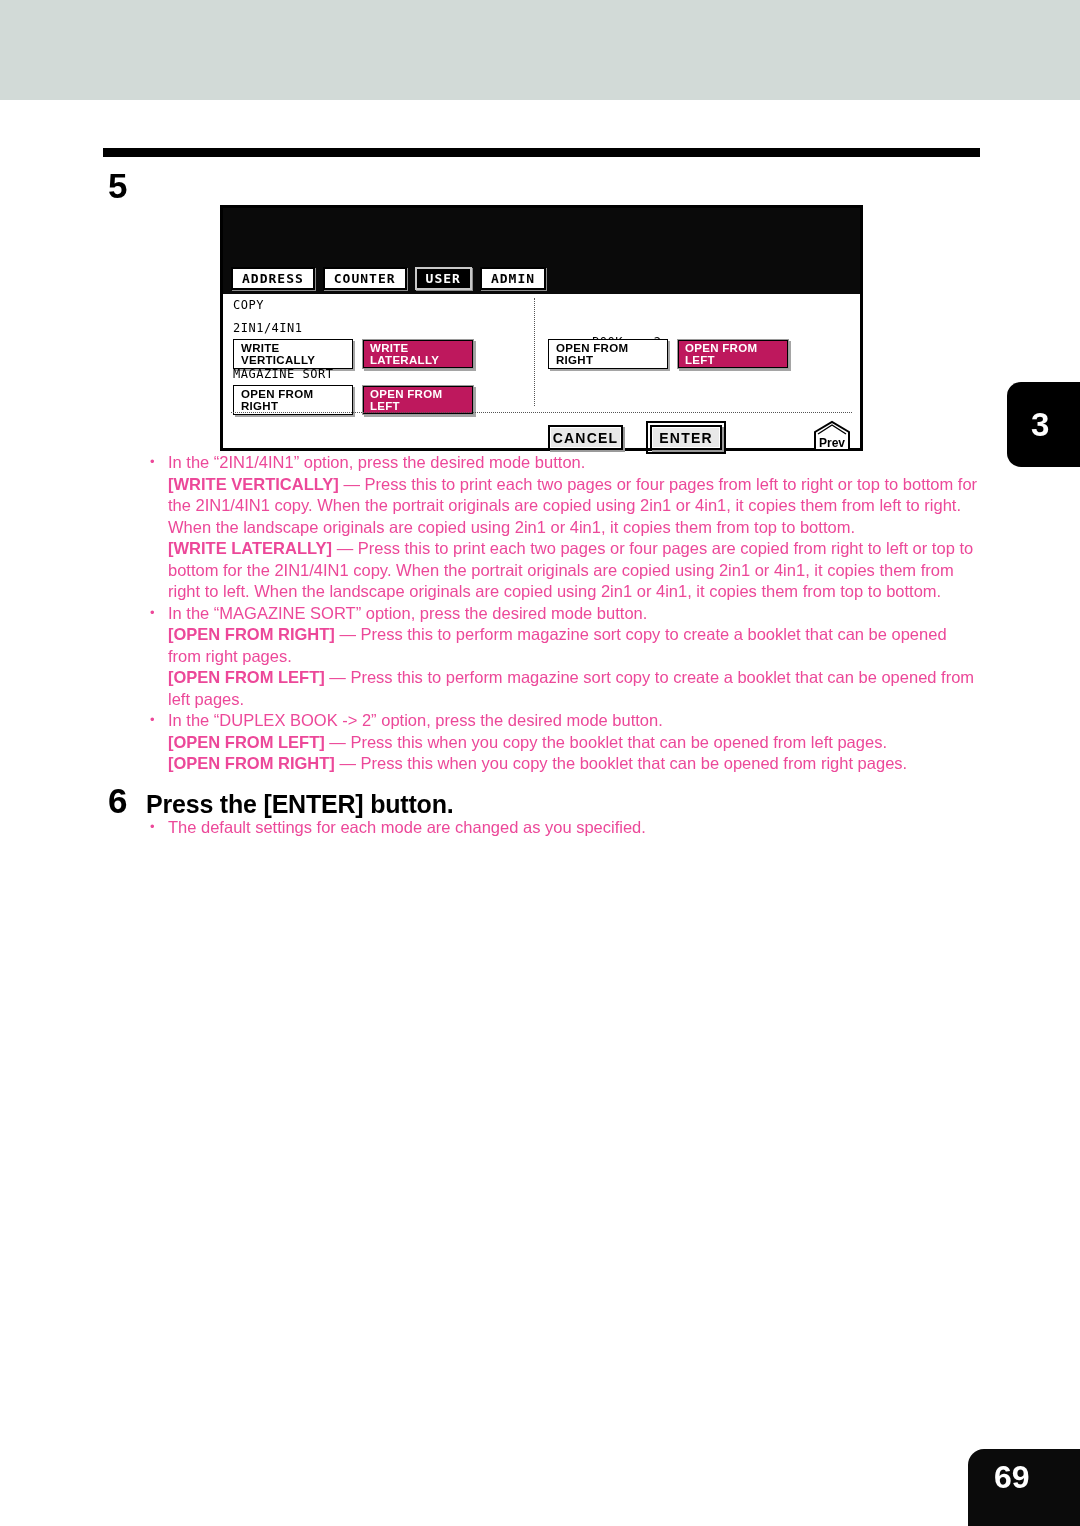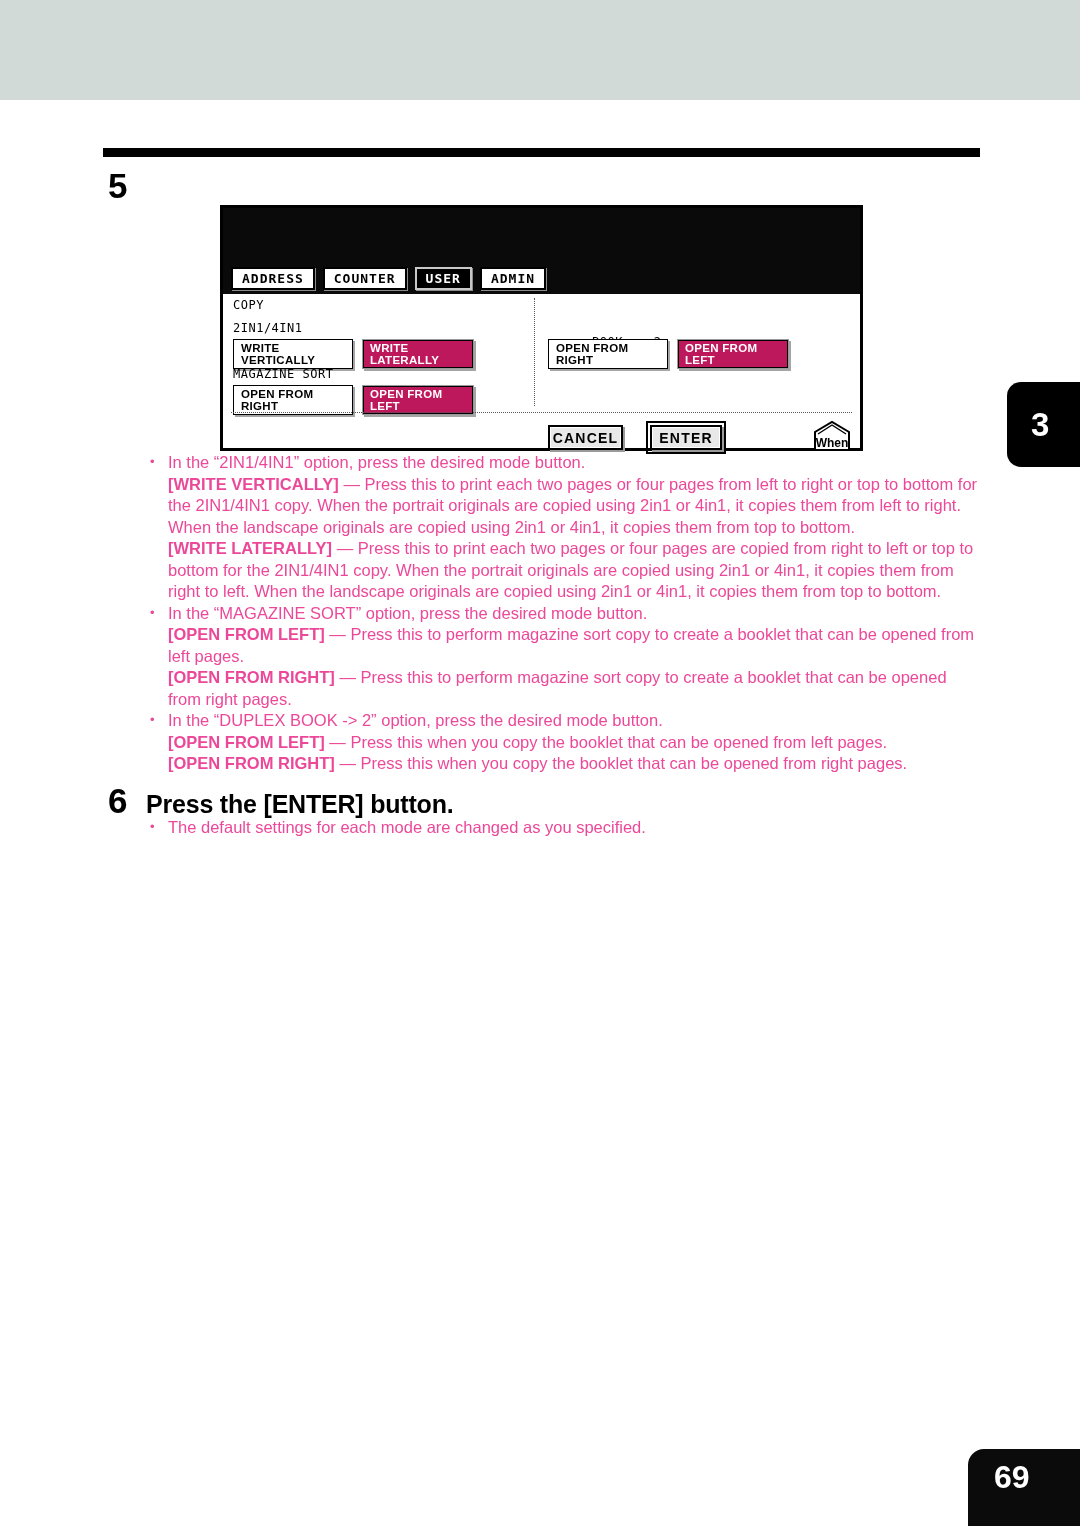--- a/index.html
+++ b/index.html
@@ -325,33 +325,33 @@
     <div class="lcd-divider-h"></div>
 
     <div class="act-btn" style="left:325px; top:131px; width:75px;">CANCEL</div>
     <div class="act-btn primary" style="left:415px; top:131px; width:72px;margin-left:12px;">ENTER</div>
 
     <div class="prev-btn" style="left:590px; top:126px;">
       <svg width="38" height="32" viewBox="0 0 38 32">
         <polygon points="2,30 2,12 19,2 36,12 36,30" fill="#ffffff" stroke="#000000" stroke-width="2"></polygon>
         <polyline points="5,14 19,5 33,14" fill="none" stroke="#000000" stroke-width="1.4"></polyline>
       </svg>
-      <span>When</span>
+      <span>Prev</span>
     </div>
 
   </div>
 </div>
 
 <div class="body-copy" id="copy5">
     <p class="bullet-line">In the “2IN1/4IN1” option, press the desired mode button.</p>
     <p class="sub-para"><b>[WRITE VERTICALLY]</b> — Press this to print each two pages or four pages from left to right or top to bottom for the 2IN1/4IN1 copy.  When the portrait originals are copied using 2in1 or 4in1, it copies them from left to right.  When the landscape originals are copied using 2in1 or 4in1, it copies them from top to bottom.</p>
     <p class="sub-para"><b>[WRITE LATERALLY]</b> — Press this to print each two pages or four pages are copied from right to left or top to bottom for the 2IN1/4IN1 copy.  When the portrait originals are copied using 2in1 or 4in1, it copies them from right to left.  When the landscape originals are copied using 2in1 or 4in1, it copies them from top to bottom.</p>
     <p class="bullet-line">In the “MAGAZINE SORT” option, press the desired mode button.</p>
+    <p class="sub-para"><b>[OPEN FROM RIGHT]</b> — Press this to perform magazine sort copy to create a booklet that can be opened from right pages.</p>
     <p class="sub-para"><b>[OPEN FROM LEFT]</b> — Press this to perform magazine sort copy to create a booklet that can be opened from left pages.</p>
-    <p class="sub-para"><b>[OPEN FROM RIGHT]</b> — Press this to perform magazine sort copy to create a booklet that can be opened from right pages.</p>
     <p class="bullet-line">In the “DUPLEX BOOK -&gt; 2” option, press the desired mode button.</p>
     <p class="sub-para"><b>[OPEN FROM LEFT]</b> — Press this when you copy the booklet that can be opened from left pages.</p>
     <p class="sub-para"><b>[OPEN FROM RIGHT]</b> — Press this when you copy the booklet that can be opened from right pages.</p>
   </div>
 
 <div class="step" id="step6">
   <div class="step-num">6</div>
   <div class="step-title">Press the [ENTER] button.</div>
 </div>
 

